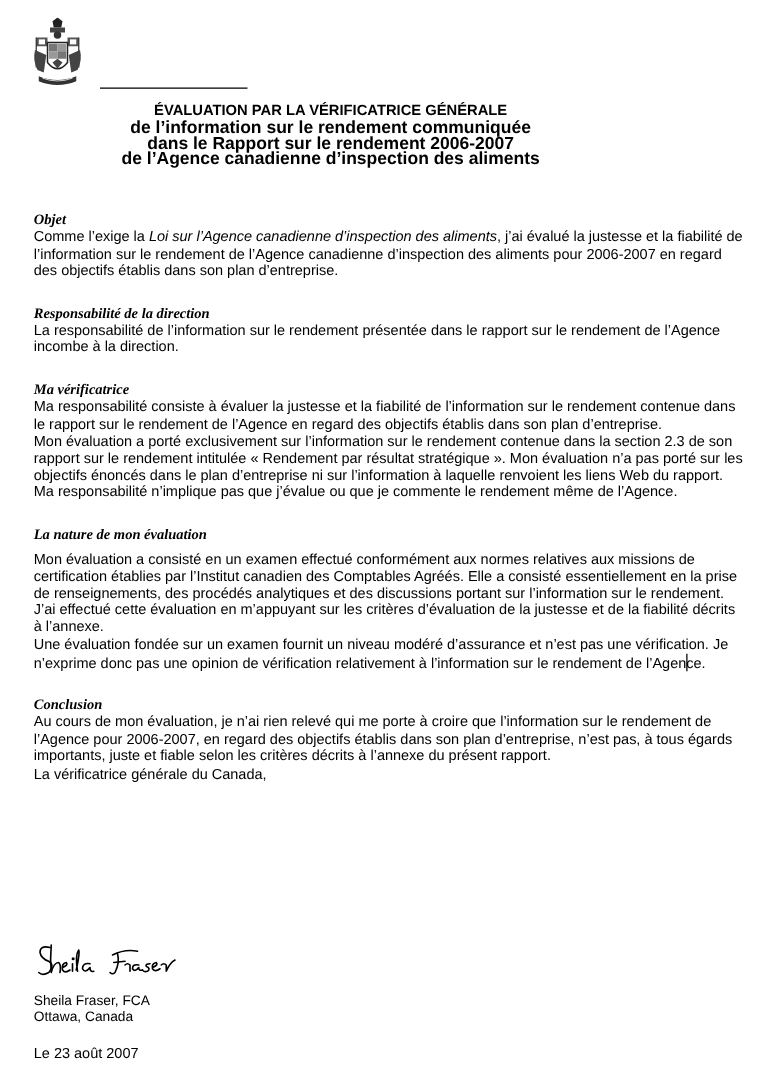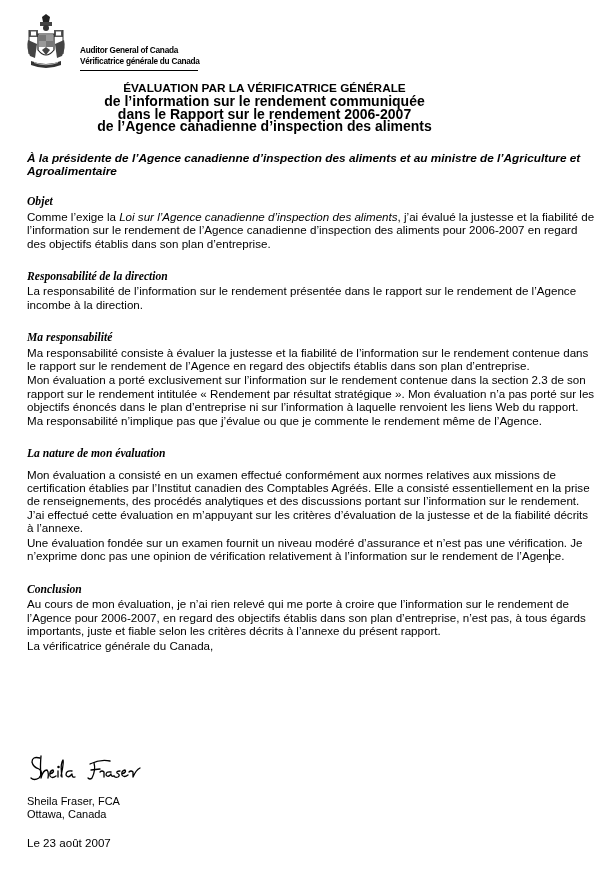--- a/index.html
+++ b/index.html
@@ -52,44 +52,39 @@
     <path d="M13 20 L29 20 L29 36 Q21 46 13 36 Z" fill="#fff" stroke="#222" stroke-width="1.2"></path>
     <rect x="14" y="21" width="7" height="6" fill="#777"></rect>
     <rect x="21" y="21" width="7" height="6" fill="#999"></rect>
     <rect x="14" y="27" width="7" height="6" fill="#999"></rect>
     <rect x="21" y="27" width="7" height="6" fill="#777"></rect>
     <path d="M17 36 L21 33 L25 36 L21 41 Z" fill="#444"></path>
 
     <path d="M6 47 Q21 53 36 47 L36 51 Q21 57 6 51 Z" fill="#333"></path>
     <path d="M9 48.5 Q21 53 33 48.5" stroke="#fff" stroke-width="0.6" fill="none"></path>
   </svg>
-  <div class="org">
-    <div class="org-line">Auditor General of Canada</div>
-    <div class="org-line">Vérificatrice générale du Canada</div>
-  </div>
   <div class="org-rule"></div>
 </div>
 
 <div class="title-block">
   <div class="title-main">ÉVALUATION PAR LA VÉRIFICATRICE GÉNÉRALE</div>
   <div class="title-sub">de l’information sur le rendement communiquée</div>
   <div class="title-sub">dans le Rapport sur le rendement 2006-2007</div>
   <div class="title-sub">de l’Agence canadienne d’inspection des aliments</div>
 </div>
 
 <div class="body">
-  <div class="addressee">À la présidente de l’Agence canadienne d’inspection des aliments et au ministre de l’Agriculture et Agroalimentaire</div>
 
   <div class="heading first">Objet</div>
   <p class="para"><span>Comme l’exige la </span><em>Loi sur l’Agence canadienne d’inspection des aliments</em><span>, j’ai évalué la justesse et la fiabilité de l’information sur le rendement de l’Agence canadienne d’inspection des aliments pour 2006-2007 en regard des objectifs établis dans son plan d’entreprise.</span></p>
 
   <div class="heading">Responsabilité de la direction</div>
   <p class="para">La responsabilité de l’information sur le rendement présentée dans le rapport sur le rendement de l’Agence incombe à la direction.</p>
 
-  <div class="heading">Ma responsabilité</div>
+  <div class="heading">Ma vérificatrice</div>
   <p class="para">Ma responsabilité consiste à évaluer la justesse et la fiabilité de l’information sur le rendement contenue dans le rapport sur le rendement de l’Agence en regard des objectifs établis dans son plan d’entreprise.</p>
   <p class="para">Mon évaluation a porté exclusivement sur l’information sur le rendement contenue dans la section 2.3 de son rapport sur le rendement intitulée « Rendement par résultat stratégique ». Mon évaluation n’a pas porté sur les objectifs énoncés dans le plan d’entreprise ni sur l’information à laquelle renvoient les liens Web du rapport. Ma responsabilité n’implique pas que j’évalue ou que je commente le rendement même de l’Agence.</p>
 
   <div class="heading">La nature de mon évaluation</div>
   <p class="para tight">Mon évaluation a consisté en un examen effectué conformément aux normes relatives aux missions de certification établies par l’Institut canadien des Comptables Agréés. Elle a consisté essentiellement en la prise de renseignements, des procédés analytiques et des discussions portant sur l’information sur le rendement. J’ai effectué cette évaluation en m’appuyant sur les critères d’évaluation de la justesse et de la fiabilité décrits à l’annexe.</p>
   <p class="para"><span>Une évaluation fondée sur un examen fournit un niveau modéré d’assurance et n’est pas une vérification. Je n’exprime donc pas une opinion de vérification relativement à l’information sur le rendement de l’Agen</span><span class="cursor"></span><span>ce.</span></p>
 
   <div class="heading">Conclusion</div>
   <p class="para">Au cours de mon évaluation, je n’ai rien relevé qui me porte à croire que l’information sur le rendement de l’Agence pour 2006-2007, en regard des objectifs établis dans son plan d’entreprise, n’est pas, à tous égards importants, juste et fiable selon les critères décrits à l’annexe du présent rapport.</p>
   <p class="para">La vérificatrice générale du Canada,</p>

